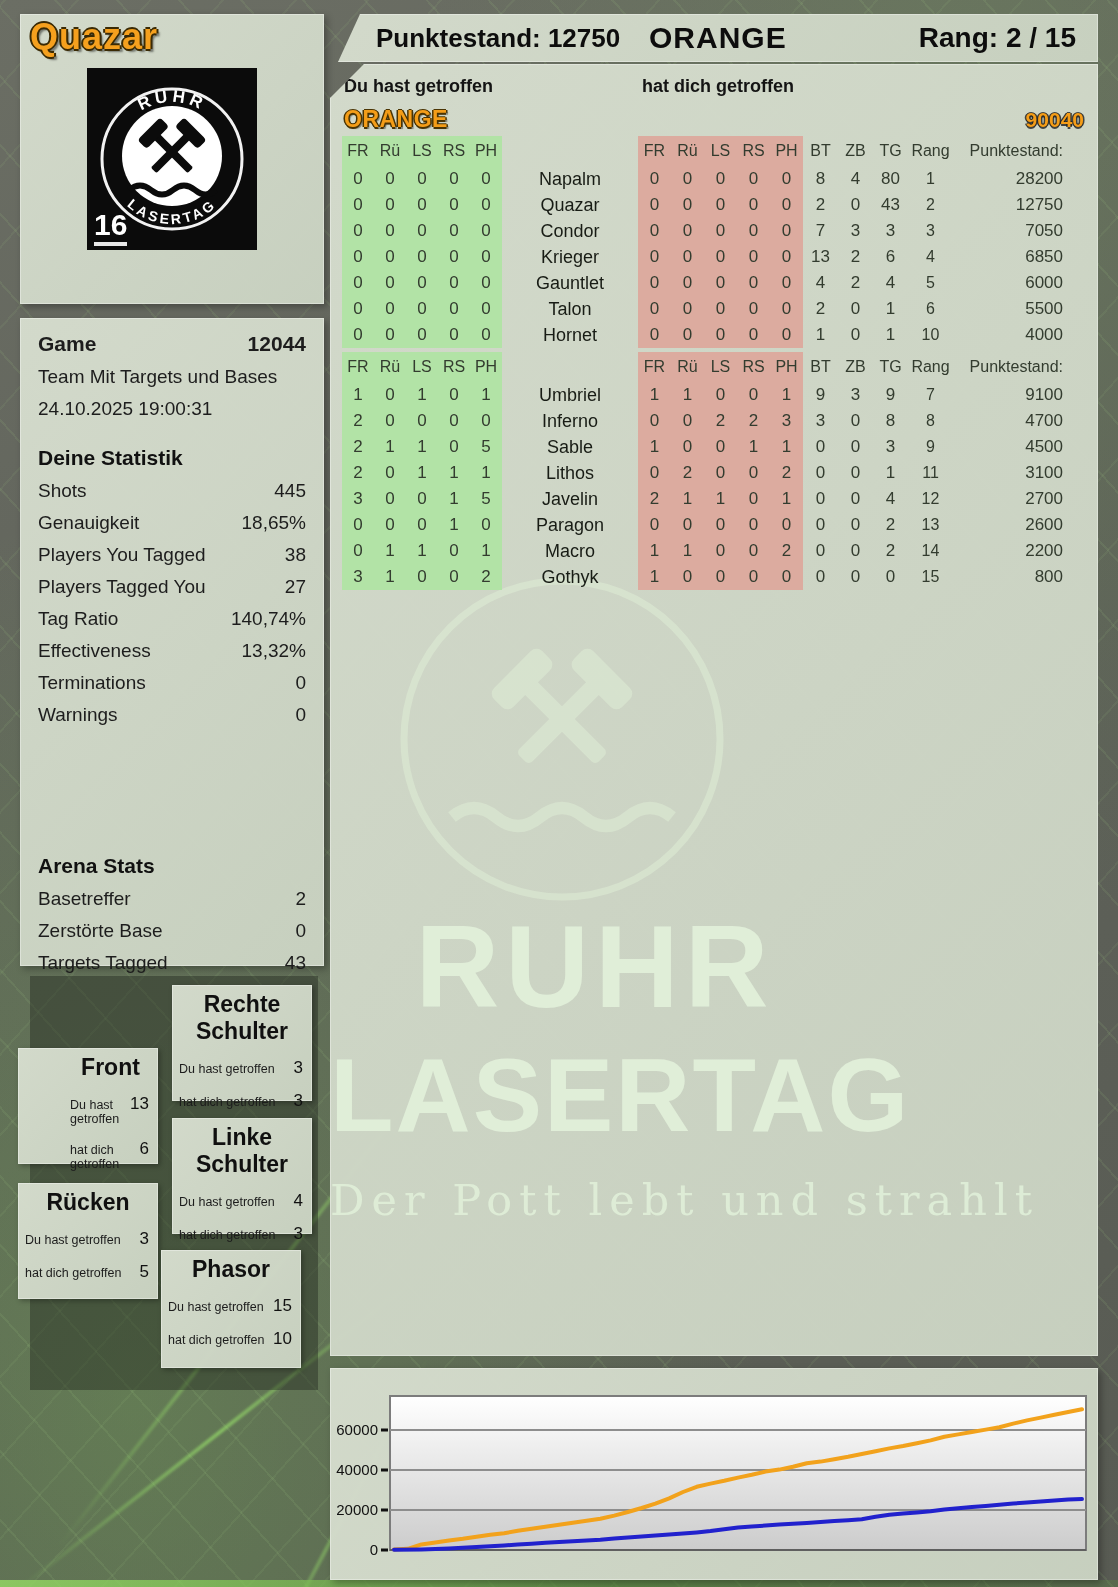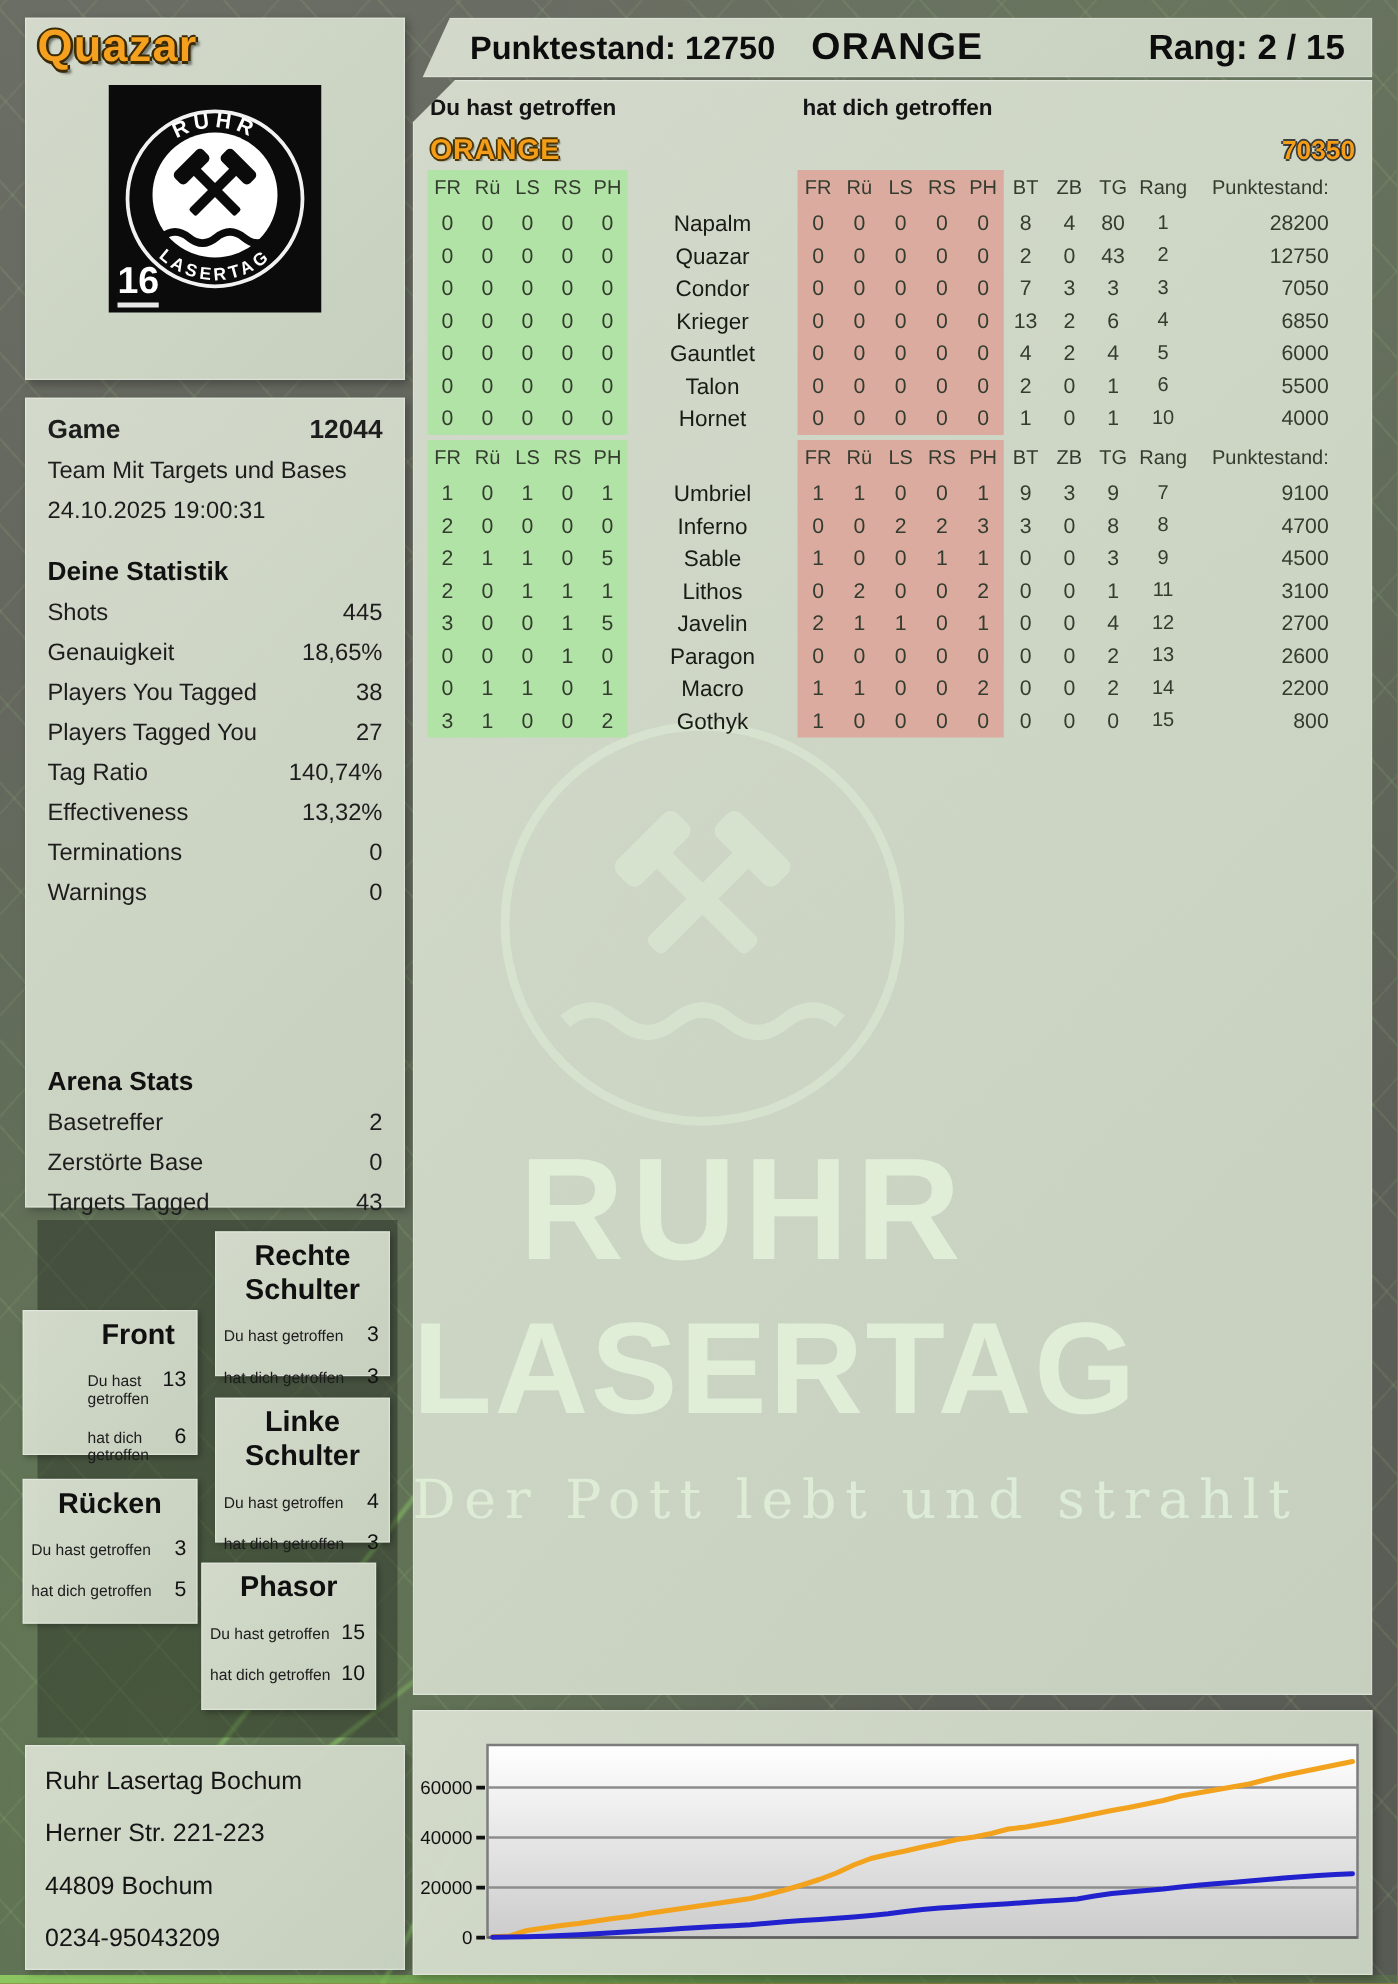--- a/index.html
+++ b/index.html
@@ -269,26 +269,20 @@
           <span class="lbl">Du hast getroffen</span>
           <span class="val">15</span>
         </div>
         <div class="bp-row">
           <span class="lbl">hat dich getroffen</span>
           <span class="val">10</span>
         </div>
       </div>
     </div>
 
-  <div class="panel" id="panel-address">
-    <div class="addr-line">Ruhr Lasertag Bochum</div>
-    <div class="addr-line">Herner Str. 221-223</div>
-    <div class="addr-line">44809 Bochum</div>
-    <div class="addr-line">0234-95043209</div>
-  </div>
 
   <div class="panel" id="main-panel">
     <div class="watermark">
       <svg class="wm-logo" width="340" height="340" viewBox="0 0 340 340" opacity="0.55">
         <circle cx="170" cy="170" r="158" fill="none" stroke="#dfeed6" stroke-width="7"></circle>
         <g fill="#dfeed6" transform="translate(170,150)">
           <g transform="rotate(45)">
               <rect x="-9" y="-64" width="18" height="120" rx="5"></rect>
               <rect x="-34" y="-70" width="68" height="27" rx="8"></rect>
             </g>
@@ -307,21 +301,21 @@
     </div>
     <div class="main-content">
       <div class="hit-headers">
         <span class="hh-left">Du hast getroffen</span>
         <span class="hh-right">hat dich getroffen</span>
       </div>
       <div id="team-blocks">
           <div class="team-block">
             <div class="team-head">
               <span class="team-name" style="color: rgb(244, 157, 24);">ORANGE</span>
-              <span class="team-total" style="color: rgb(244, 157, 24);">70350</span>
+              <span class="team-total" style="color: rgb(244, 157, 24);">90040</span>
             </div>
             <div class="team-grid">
               <div class="pane green"></div>
               <div class="pane red"></div>
               <div class="trow thead">
                 <span class="c num">FR</span>
                 <span class="c num">Rü</span>
                 <span class="c num">LS</span>
                 <span class="c num">RS</span>
                 <span class="c num">PH</span>

